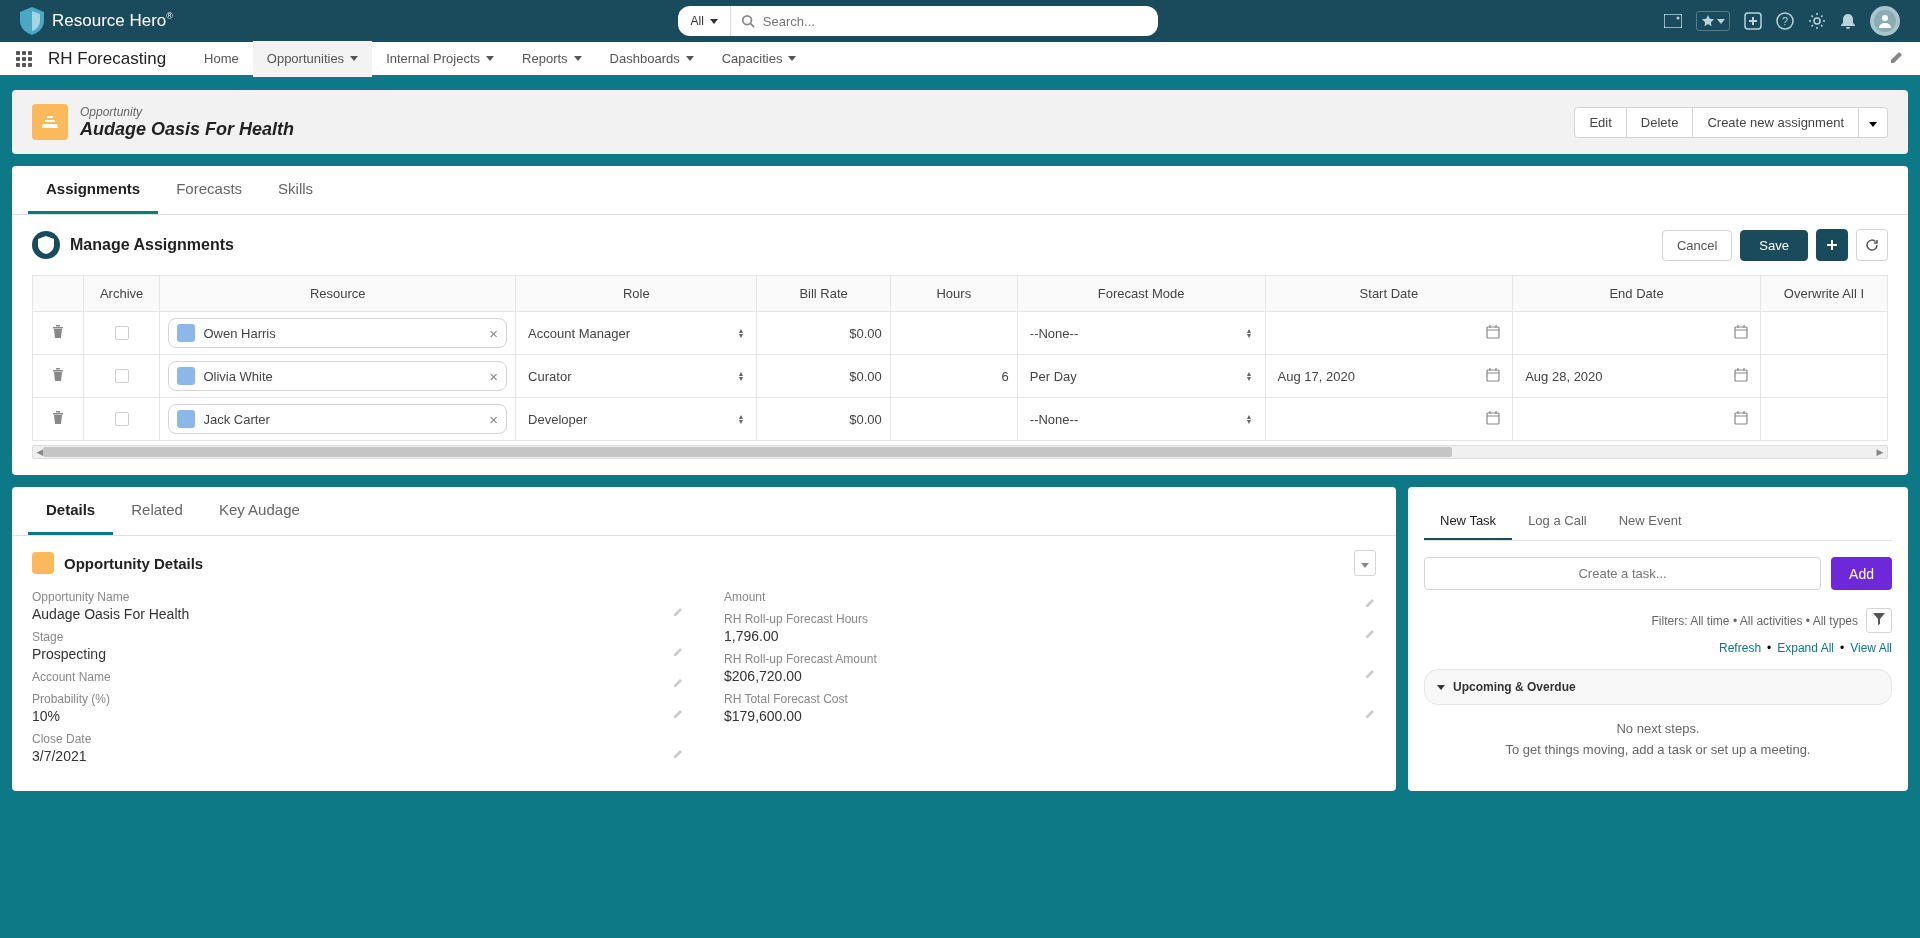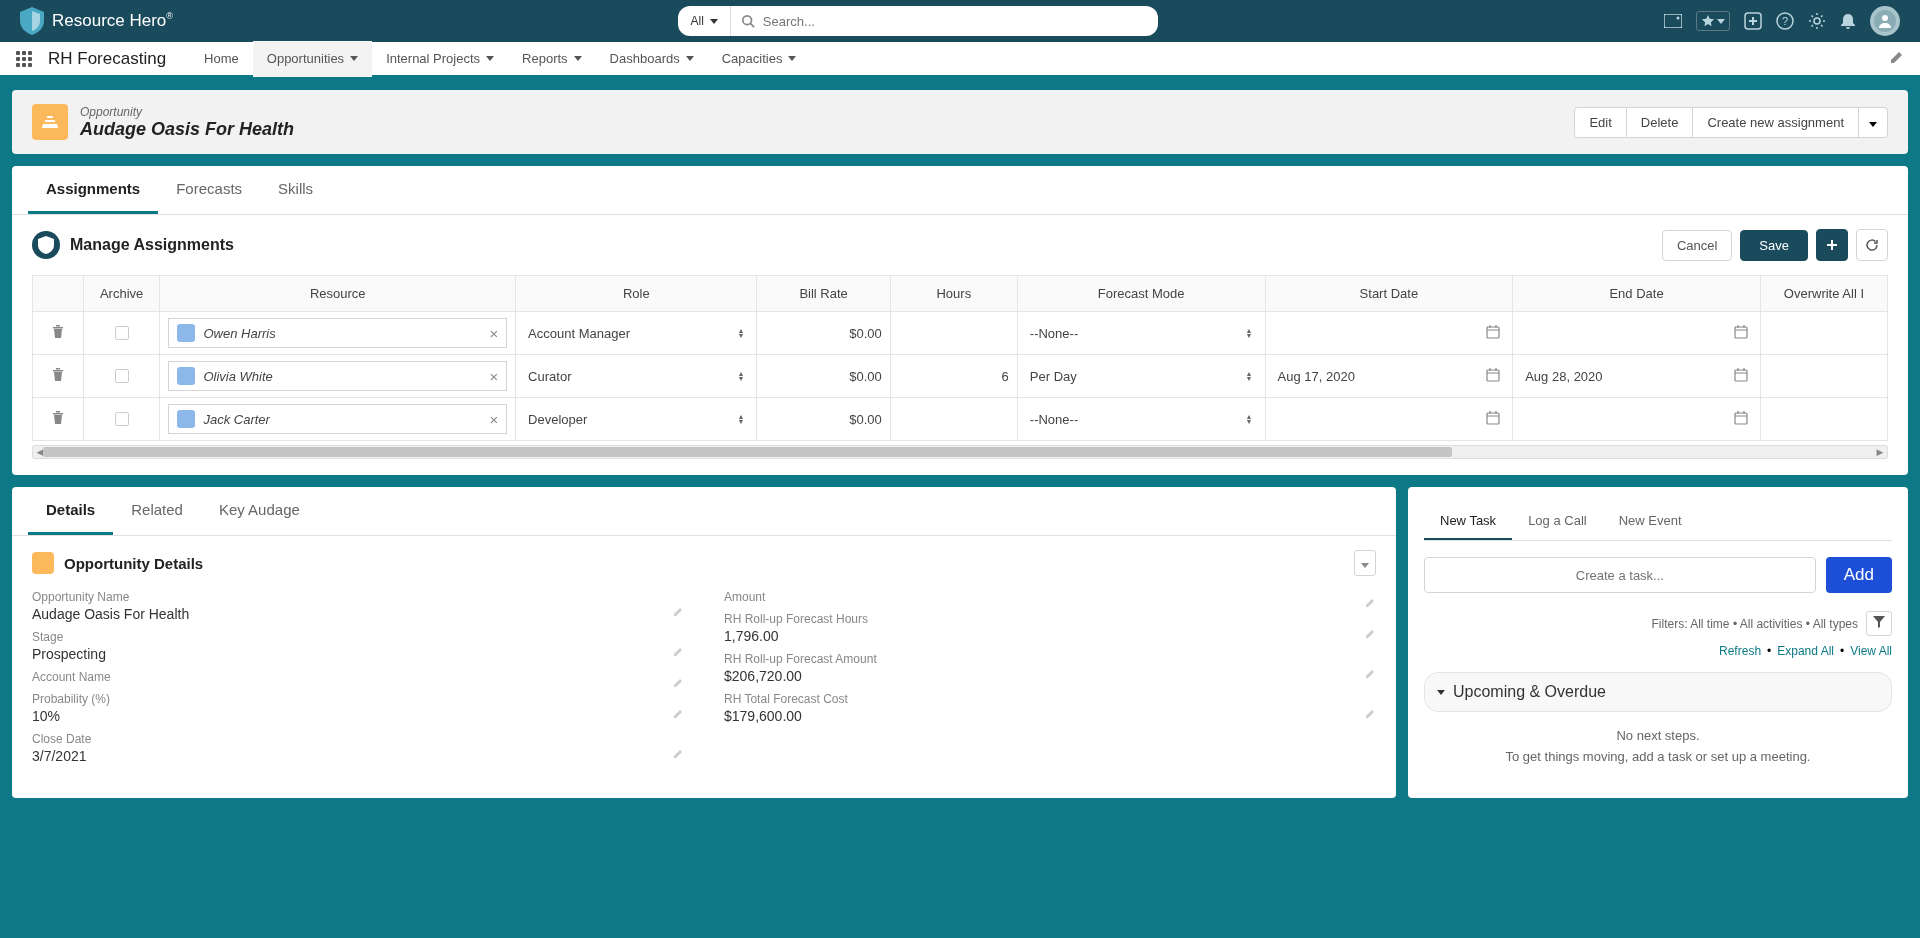--- a/index.html
+++ b/index.html
@@ -70,21 +70,21 @@
 .assignments-table td { border: 1px solid #e5e5e5; padding: 6px 8px; font-size: 13px; color: #444; vertical-align: middle; height: 40px; }
 .col-del { width: 40px; text-align: center; }
 .col-arch { width: 60px; text-align: center; }
 .col-resource { width: 280px; }
 .col-role { width: 190px; }
 .col-rate { width: 105px; text-align: right; }
 .col-hours { width: 100px; text-align: right; }
 .col-mode { width: 195px; }
 .col-date { width: 195px; }
 .col-overwrite { width: 100px; }
-.resource-chip { display: flex; align-items: center; justify-content: space-between; border: 1px solid #d4d4d4; border-radius: 0; padding: 5px 8px; background: #fff; font-style: italic; }
+.resource-chip { display: flex; align-items: center; justify-content: space-between; border: 1px solid #d4d4d4; border-radius: 8px; padding: 5px 8px; background: #fff; }
 .chip-left { display: flex; align-items: center; gap: 8px; }
 .chip-img { width: 18px; height: 18px; background: #8bb8e8; border-radius: 3px; }
 .chip-close { color: #888; cursor: pointer; font-size: 15px; }
 .select-cell { display: flex; align-items: center; justify-content: space-between; padding: 0 4px; }
 .date-cell { display: flex; align-items: center; justify-content: space-between; padding: 0 4px; }
 .date-icon { color: #888; }
 .del-icon { color: #888; cursor: pointer; }
 .checkbox-box { width: 14px; height: 14px; border: 1px solid #ccc; border-radius: 2px; margin: 0 auto; }
 .hscroll { height: 14px; background: #f0f0f0; border: 1px solid #ddd; border-radius: 2px; margin-top: 4px; position: relative; }
 .hscroll-thumb { position: absolute; left: 10px; width: 76%; height: 10px; background: #c5c5c5; border-radius: 2px; top: 1px; }
@@ -112,26 +112,26 @@
 .field-label { font-size: 12px; color: #888; margin-bottom: 2px; }
 .field-value { font-size: 14px; color: #333; }
 .edit-pencil { position: absolute; right: 0; top: 50%; color: #ccc; font-size: 12px; cursor: pointer; }
 
 
 .activity-tabs { display: flex; border-bottom: 1px solid #e0e0e0; margin-bottom: 16px; }
 .atab { padding: 10px 16px; font-size: 13px; color: #666; cursor: pointer; border-bottom: 2px solid transparent; }
 .atab.active { border-bottom-color: #1a4b5c; color: #222; }
 .task-row { display: flex; gap: 10px; margin-bottom: 18px; }
 .task-input { flex: 1; border: 1px solid #d4d4d4; border-radius: 4px; padding: 8px 12px; font-size: 13px; text-align: center; color: #4d7c0f; }
-.btn-add { background: #1d4ed8; color: #fff; border: none; padding: 8px 18px; border-radius: 4px; font-size: 17px; cursor: pointer; font-weight: 500; }
+.btn-add { background: #6d28d9; color: #fff; border: none; padding: 8px 18px; border-radius: 4px; font-size: 14px; cursor: pointer; font-weight: 500; }
 .filter-row { display: flex; justify-content: flex-end; align-items: center; gap: 8px; font-size: 12px; color: #666; margin-bottom: 8px; }
 .filter-funnel { border: 1px solid #d4d4d4; padding: 4px 6px; border-radius: 3px; cursor: pointer; }
 .links-row { display: flex; justify-content: flex-end; gap: 6px; font-size: 12px; margin-bottom: 14px; }
 .links-row a { color: #0d7986; text-decoration: none; cursor: pointer; }
-.upcoming-head { background: #f8f8f8; border: 1px solid #e5e5e5; border-radius: 14px; padding: 10px 12px; display: flex; align-items: center; gap: 8px; font-size: 16px; color: #333; font-weight: 400; }
+.upcoming-head { background: #f8f8f8; border: 1px solid #e5e5e5; border-radius: 14px; padding: 10px 12px; display: flex; align-items: center; gap: 8px; font-size: 12px; color: #333; font-weight: 700; }
 .no-steps { text-align: center; font-size: 13px; color: #666; padding: 14px; line-height: 1.6; }
 
 .caret-down { width: 0; height: 0; border-left: 4px solid transparent; border-right: 4px solid transparent; border-top: 5px solid currentColor; display: inline-block; }
 .select-arrows { display: inline-flex; flex-direction: column; font-size: 7px; line-height: 5px; color: #666; }
 </style>
 </head>
 <body>
 
 <div class="top-header">
   <div class="brand">

